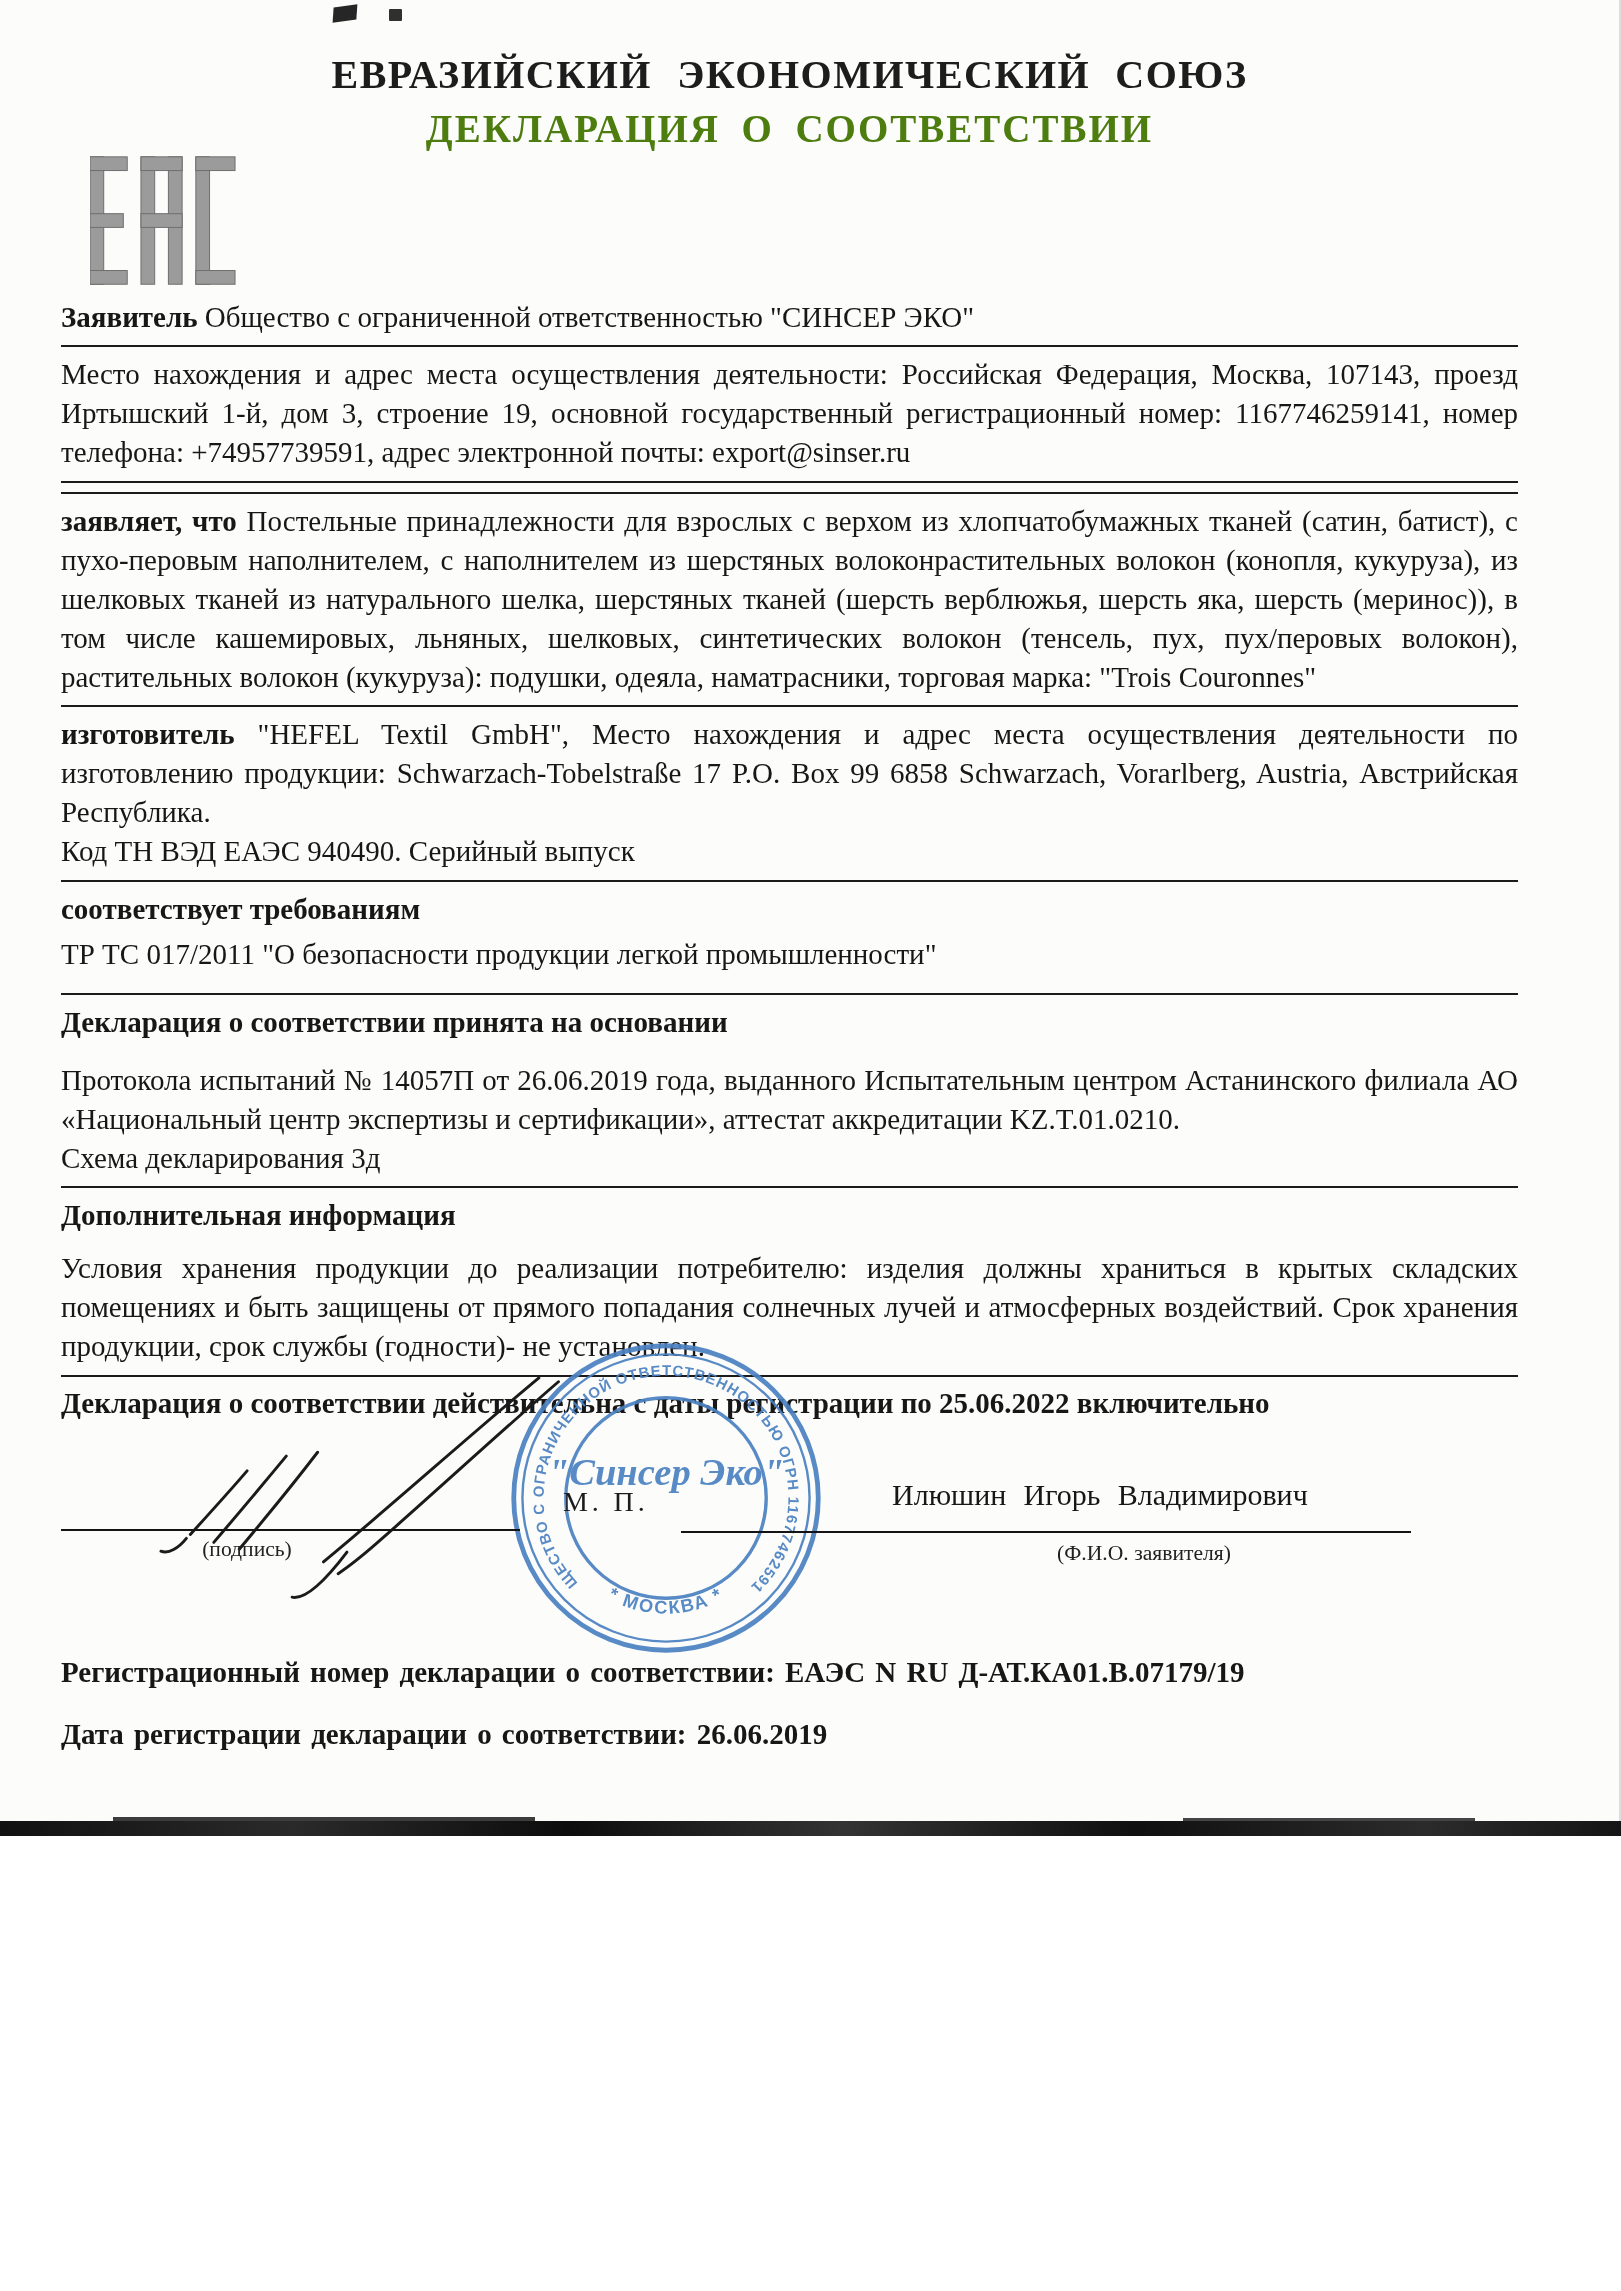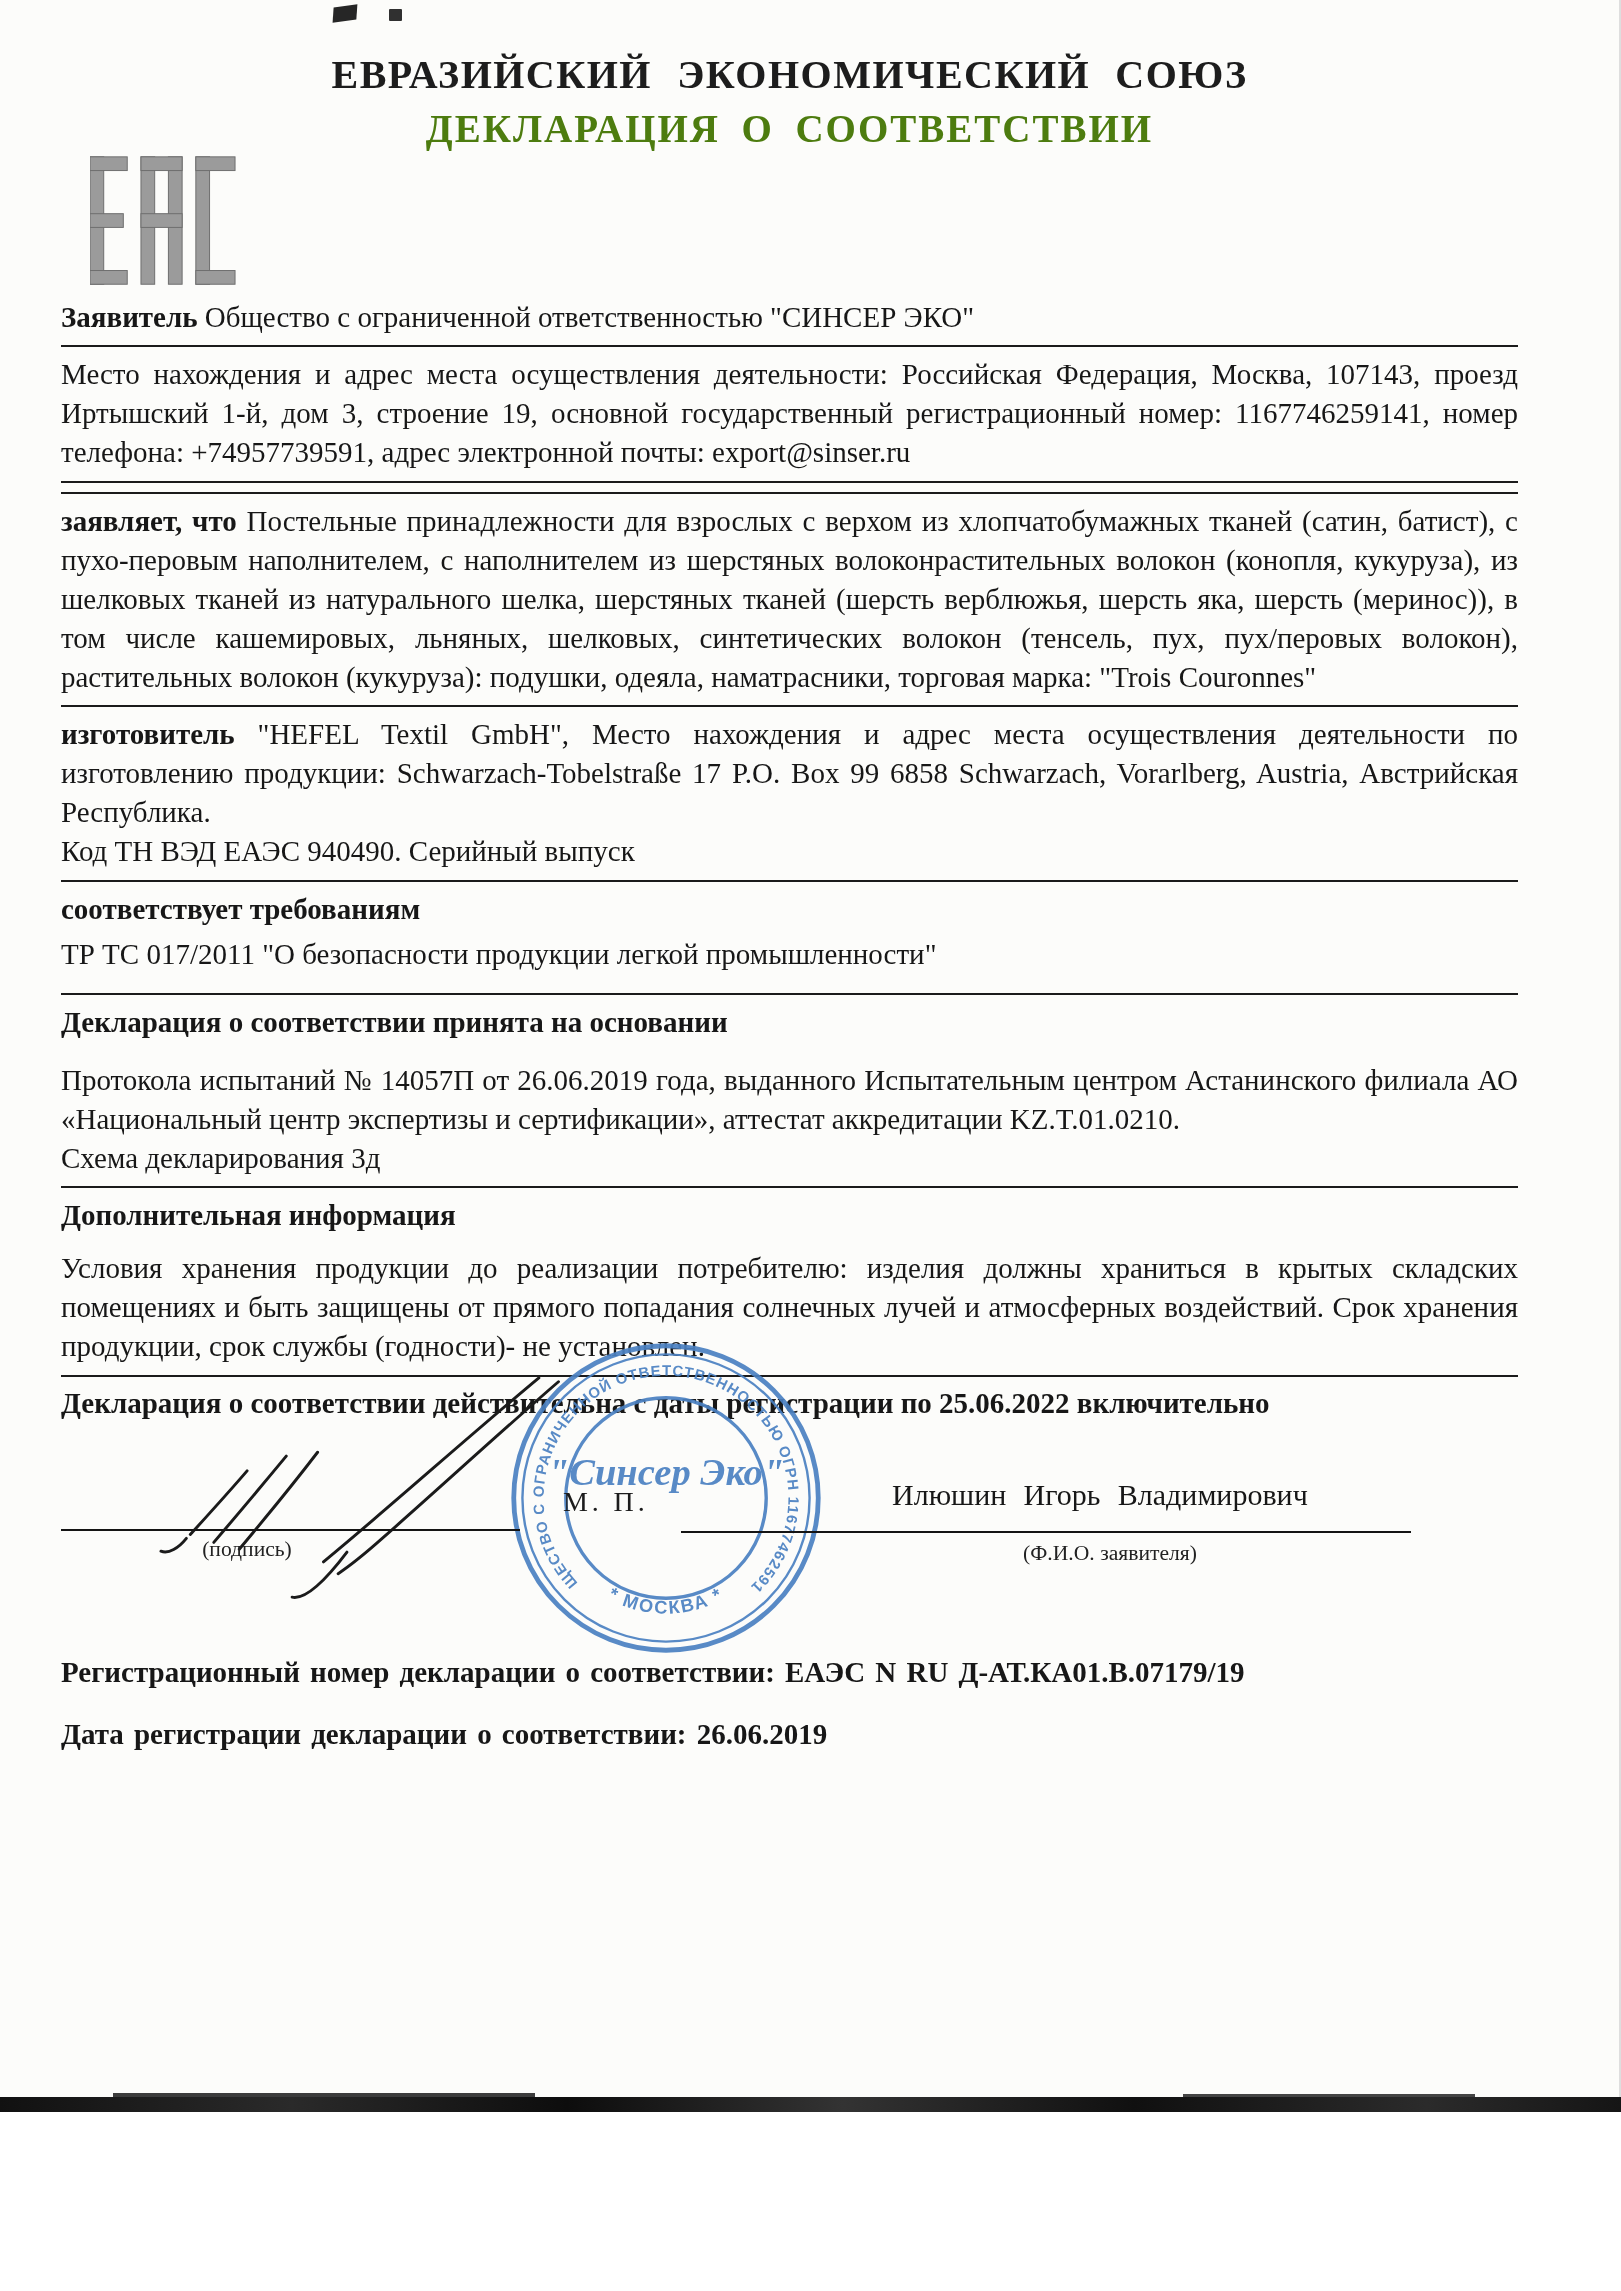--- a/index.html
+++ b/index.html
@@ -1,18 +1,18 @@
 <!DOCTYPE html>
 <html><head>
 <meta charset="utf-8">
 <style>
   html,body{margin:0;padding:0;}
   .page{
     position:relative;
-    width:1621px;height:2112px;
+    width:1621px;height:1836px;
     background:#fcfcfa;
     font-family:"Liberation Serif","DejaVu Serif",serif;
     color:#171717;
     overflow:hidden;
   }
   .content{position:absolute;left:61px;top:0;width:1457px;}
   .t1{margin:51px 0 0;font-size:40px;font-weight:bold;text-align:center;
       letter-spacing:1.5px;word-spacing:13.7px;color:#1d1d1d;}
   .t2{margin:7.8px 0 0;font-size:39px;font-weight:bold;text-align:center;
       letter-spacing:2px;word-spacing:9.8px;color:#4d7c0f;}
@@ -28,21 +28,21 @@
   .gap-m{margin-top:13.7px;}
   .gap-l{margin-top:19px;}
   .sig-block{position:relative;height:208px;margin-top:3.9px;}
   .sig-svg{position:absolute;left:39px;top:-57px;}
   .stamp{position:absolute;left:446px;top:-88px;opacity:.92;}
   .mp-mark{position:absolute;left:502px;top:59px;font-size:28px;letter-spacing:3.9px;color:#1c1c1c;}
   .sig-line-left{position:absolute;left:0;top:102px;width:459px;border-top:2.5px solid #141414;}
   .sig-line-right{position:absolute;left:620px;top:104px;width:730px;border-top:2.5px solid #141414;}
   .cap{position:absolute;font-size:21.6px;color:#222;text-align:center;}
   .cap-sign{left:29px;top:110px;width:314px;}
-  .cap-fio{left:863px;top:114px;width:372px;}
+  .cap-fio{left:897px;top:114px;width:372px;}
   .fio-name{position:absolute;left:831px;top:51px;font-size:30px;word-spacing:9.8px;}
   .reg{font-size:29px;font-weight:bold;margin:17.6px 0 0;word-spacing:2.9px;}
   .reg.date{margin-top:23.5px;}
   .mark-a{position:absolute;left:333px;top:5.9px;width:23.5px;height:14.7px;background:#262626;
           transform:rotate(-8deg) skewX(-12deg);}
   .mark-b{position:absolute;left:389px;top:8.8px;width:12.7px;height:11.8px;background:#303030;border-radius:1px;}
   .edge-r{position:absolute;right:0;top:0;bottom:0;width:2px;background:#dedede;}
   .scan-strip{position:absolute;left:0;bottom:0;width:100%;height:14.7px;
     background:linear-gradient(90deg,#111 0%,#2a2a2a 18%,#0d0d0d 35%,#333 52%,#101010 70%,#2b2b2b 88%,#151515 100%);}
   .scan-strip::before{content:"";position:absolute;top:-3.9px;left:7%;width:26%;height:3.9px;background:#3c3c3c;}

